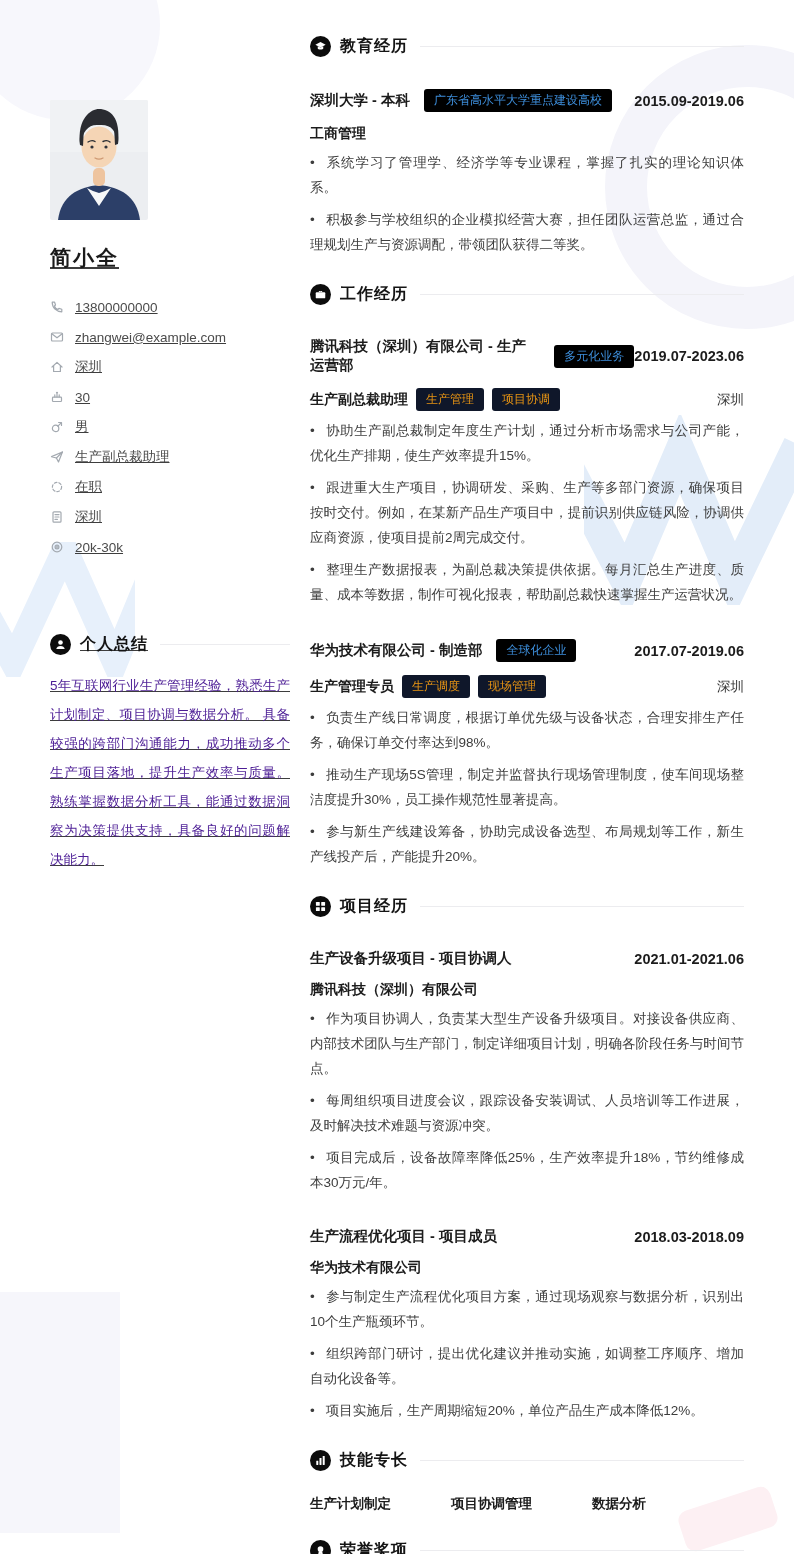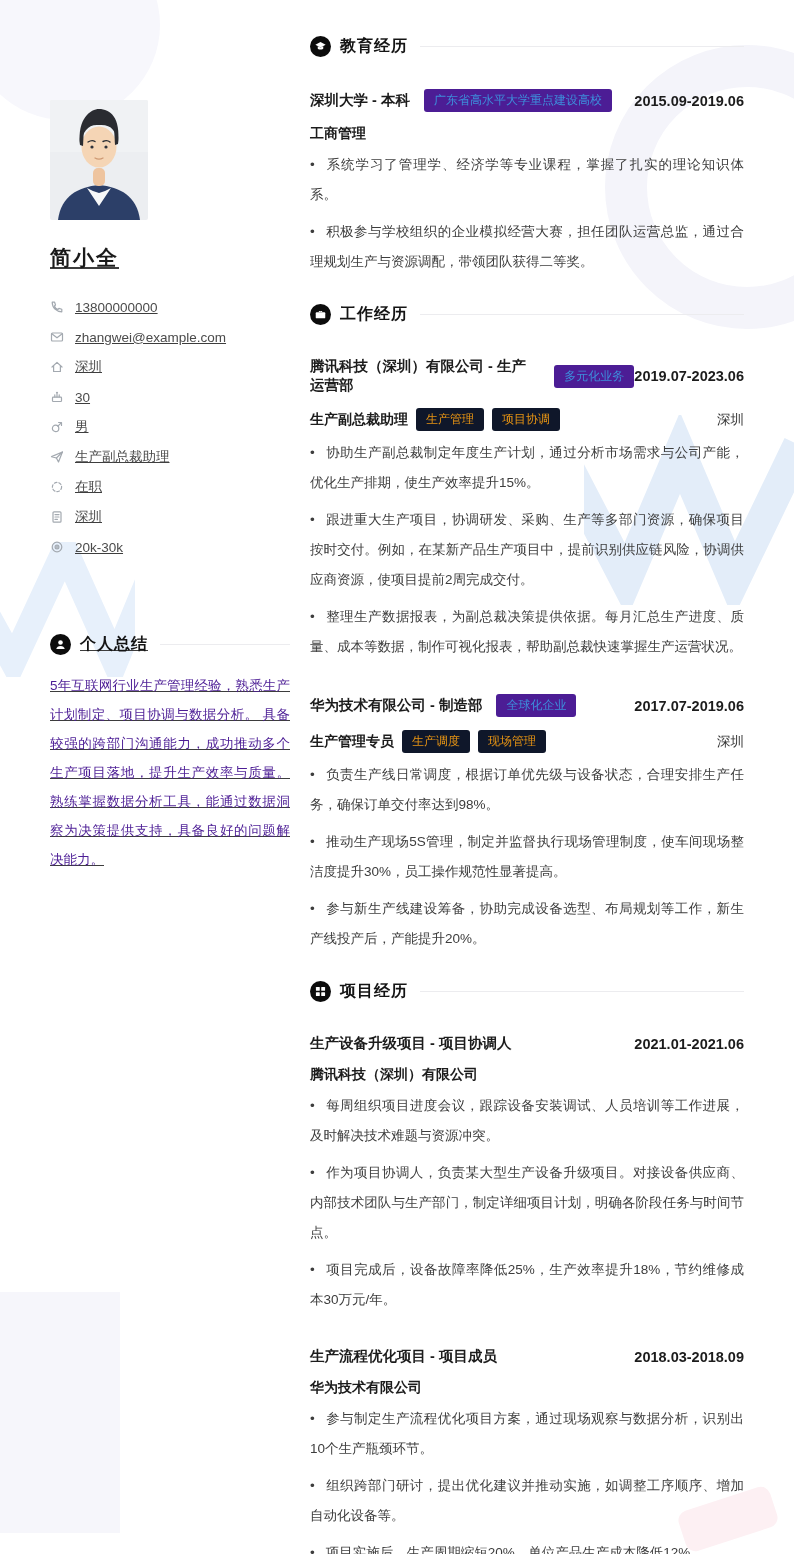--- a/index.html
+++ b/index.html
@@ -32,31 +32,31 @@
   .sec-title{margin-left:9px;font-size:16px;font-weight:bold;color:#141414;letter-spacing:1px;}
   .sec-line{flex:1;height:1px;background:#ececef;margin-left:12px;}
   
   .summary{margin-top:72px;}
   .summary-text{margin-top:16px;font-size:13.5px;line-height:29px;color:#4c1d95;text-align:justify;}
   
   .m-sec{margin-top:27px;}
   .m-sec:first-child{margin-top:0;}
   .entry-row{display:flex;align-items:center;margin-top:32px;}
   .entry-title{font-size:14.5px;font-weight:bold;color:#1c1c1c;}
-  .tag-blue{margin-left:14px;background:#4c1d95;color:#3d8edb;font-size:12px;
+  .tag-blue{margin-left:14px;background:#000000;color:#3d8edb;font-size:12px;
             padding:3px 10px;border-radius:3px;white-space:nowrap;}
   .entry-date{margin-left:auto;font-size:14.5px;font-weight:bold;color:#1c1c1c;white-space:nowrap;}
   .role-row{display:flex;align-items:center;margin-top:13px;}
   .role-title{font-size:14px;font-weight:bold;color:#1c1c1c;}
   .tag-orange{margin-left:8px;background:#0f172a;color:#e79413;font-size:12px;
               padding:3px 10px;border-radius:3px;white-space:nowrap;}
   .entry-loc{margin-left:auto;font-size:13.5px;color:#333;}
   .company-line{margin-top:13px;font-size:14px;font-weight:bold;color:#1c1c1c;}
   .bullets{margin-top:7px;}
-  .bullet{font-size:13.5px;line-height:30px;color:#3d3d3d;margin-top:7px;text-align:justify;}
+  .bullet{font-size:13.5px;line-height:25px;color:#3d3d3d;margin-top:7px;text-align:justify;}
   .bullet::before{content:"•";margin-right:11px;color:#3d3d3d;}
   
   .skills{display:grid;grid-template-columns:1fr 1fr 1fr 1fr;column-gap:26px;row-gap:20px;margin-top:24px;gap:48px;}
   .skill{display:flex;align-items:center;}
   .skill-name{font-size:13.5px;font-weight:bold;color:#1c1c1c;margin-right:12px;white-space:nowrap;}
   .skill-bar{flex:1;height:8px;border-radius:4px;background:#e5e5e9;overflow:hidden;}
   .skill-fill{height:100%;border-radius:4px;background:#d9e7f8;}
 </style>
 </head>
 <body>
@@ -283,22 +283,22 @@
         <span class="sec-line"></span>
       </div>
 
       <div>
         <div class="entry-row">
           <span class="entry-title">生产设备升级项目 - 项目协调人</span>
           <span class="entry-date">2021.01-2021.06</span>
         </div>
         <div class="company-line">腾讯科技（深圳）有限公司</div>
         <div class="bullets">
+          <div class="bullet">作为项目协调人，负责某大型生产设备升级项目。对接设备供应商、内部技术团队与生产部门，制定详细项目计划，明确各阶段任务与时间节点。</div>
           <div class="bullet">每周组织项目进度会议，跟踪设备安装调试、人员培训等工作进展，及时解决技术难题与资源冲突。</div>
-          <div class="bullet">作为项目协调人，负责某大型生产设备升级项目。对接设备供应商、内部技术团队与生产部门，制定详细项目计划，明确各阶段任务与时间节点。</div>
           <div class="bullet">项目完成后，设备故障率降低25%，生产效率提升18%，节约维修成本30万元/年。</div>
         </div>
       </div>
 
       <div>
         <div class="entry-row">
           <span class="entry-title">生产流程优化项目 - 项目成员</span>
           <span class="entry-date">2018.03-2018.09</span>
         </div>
         <div class="company-line">华为技术有限公司</div>

